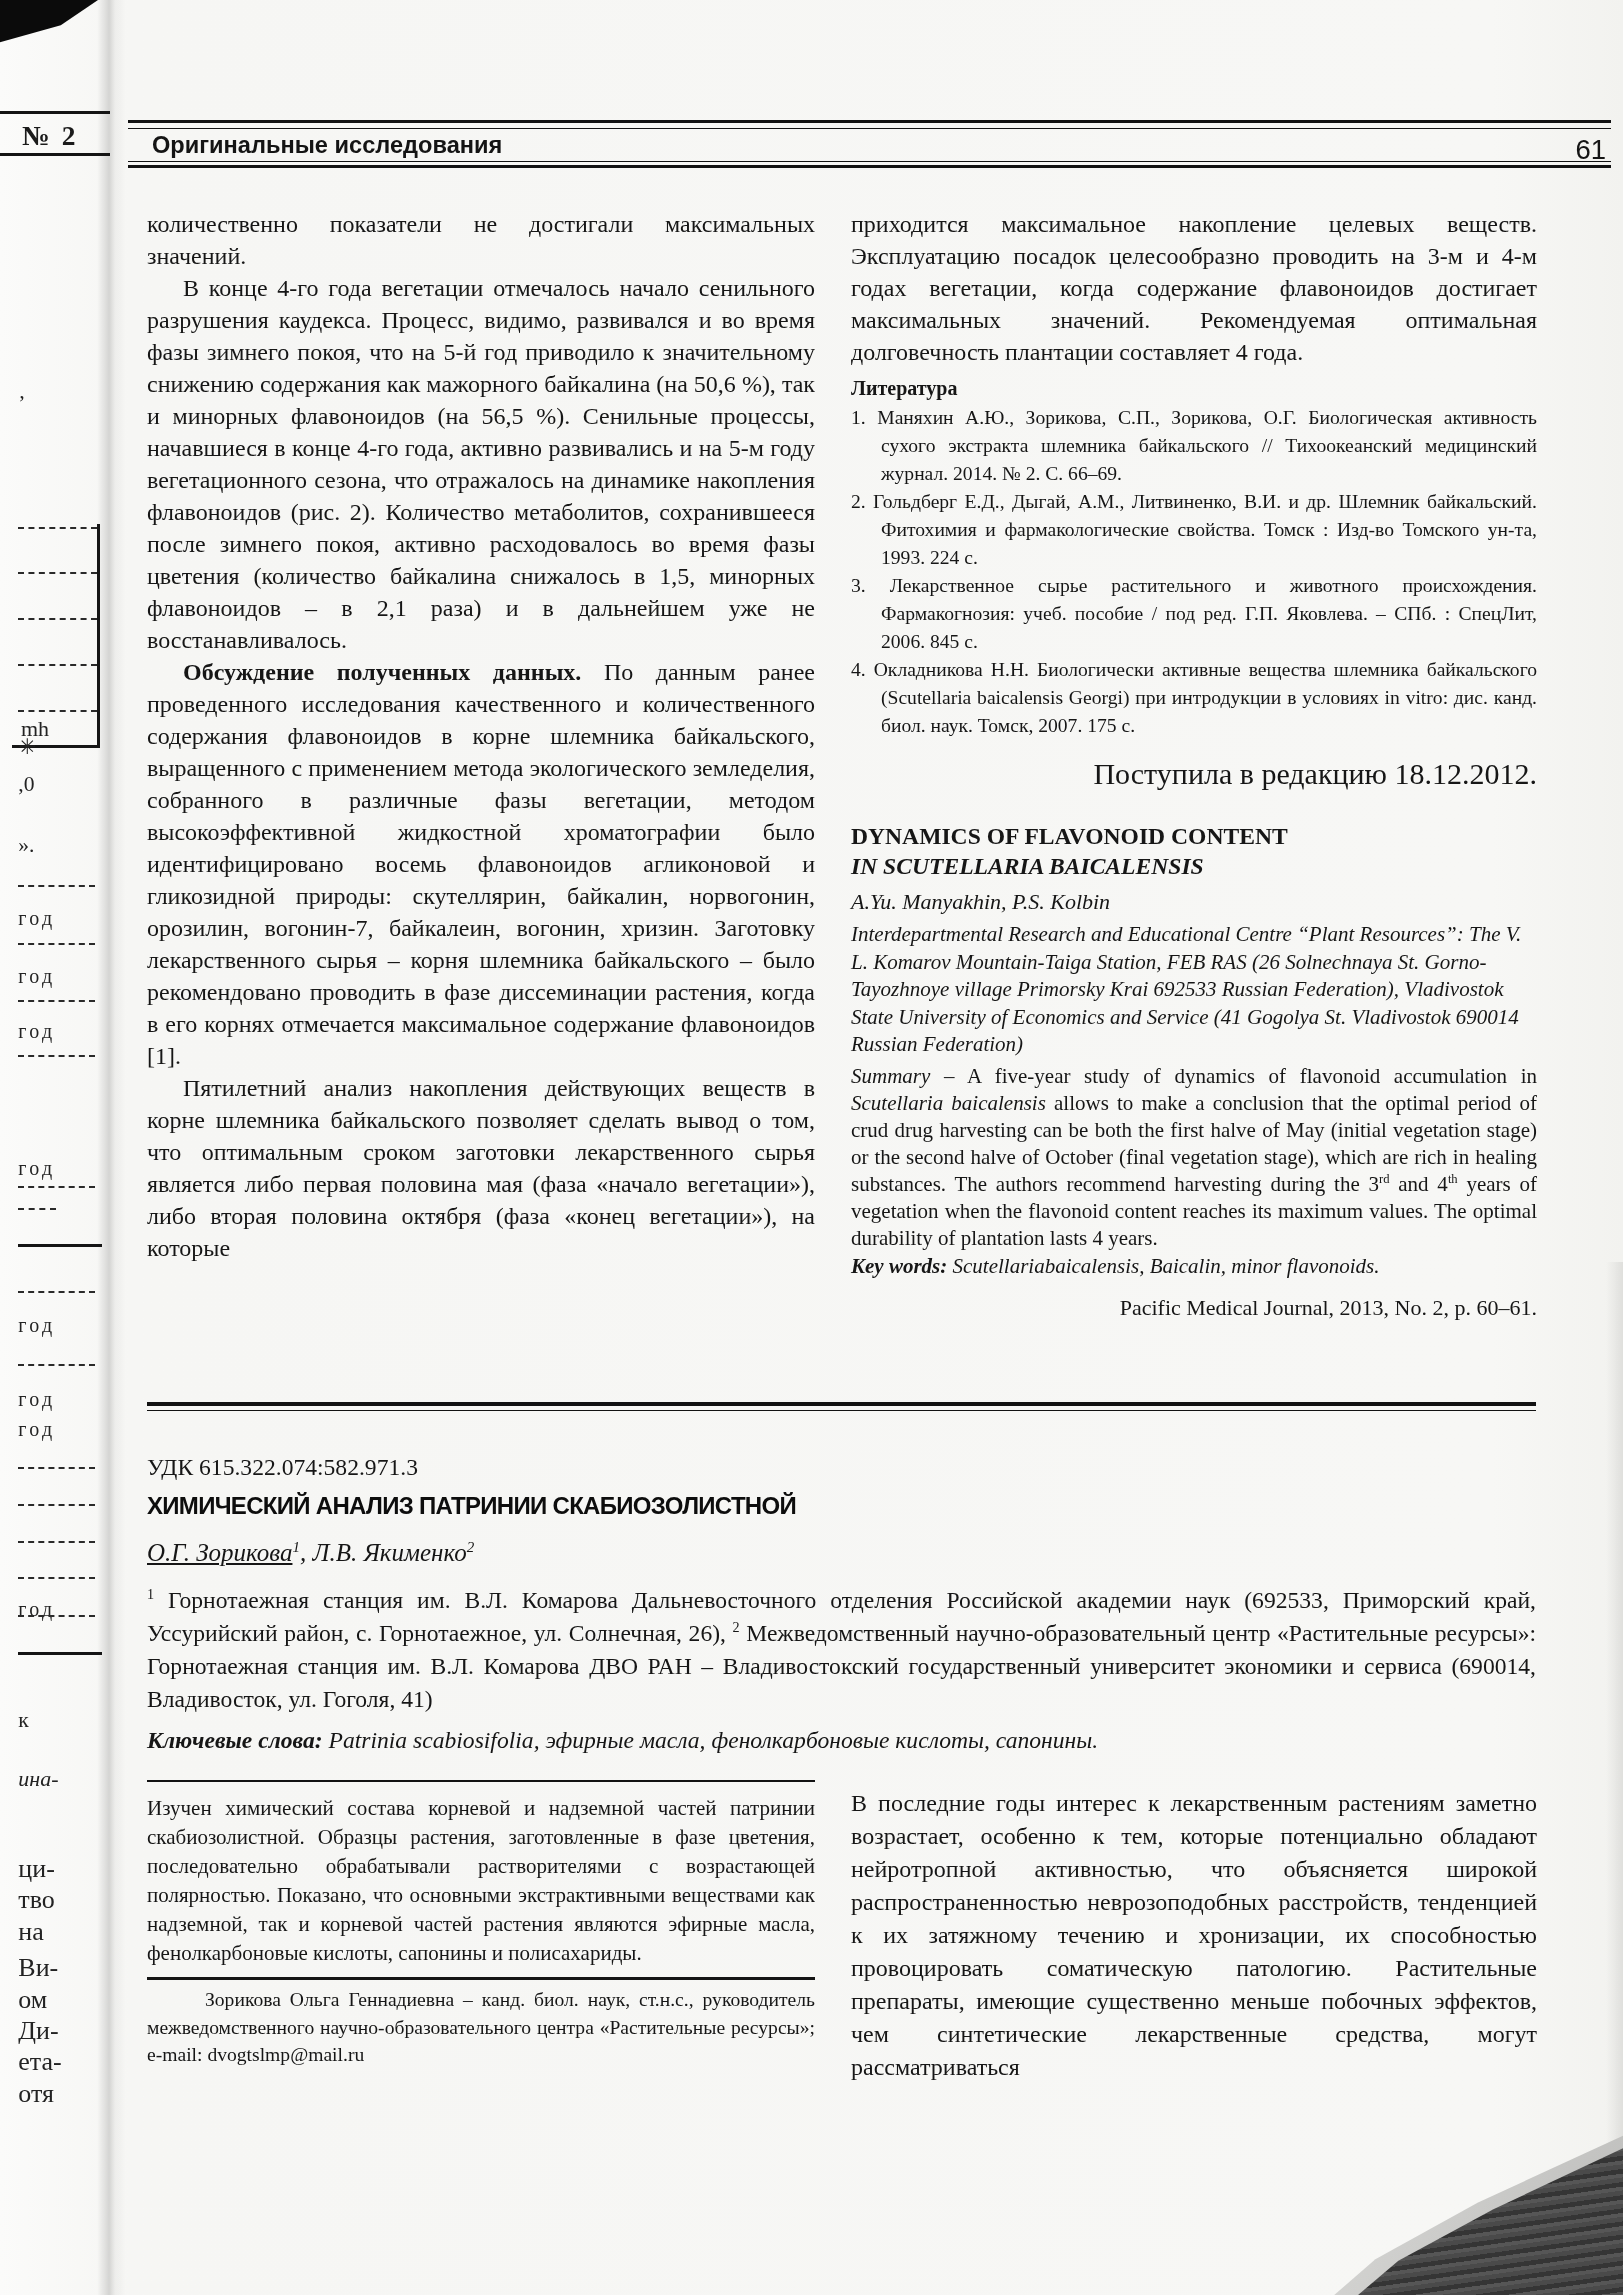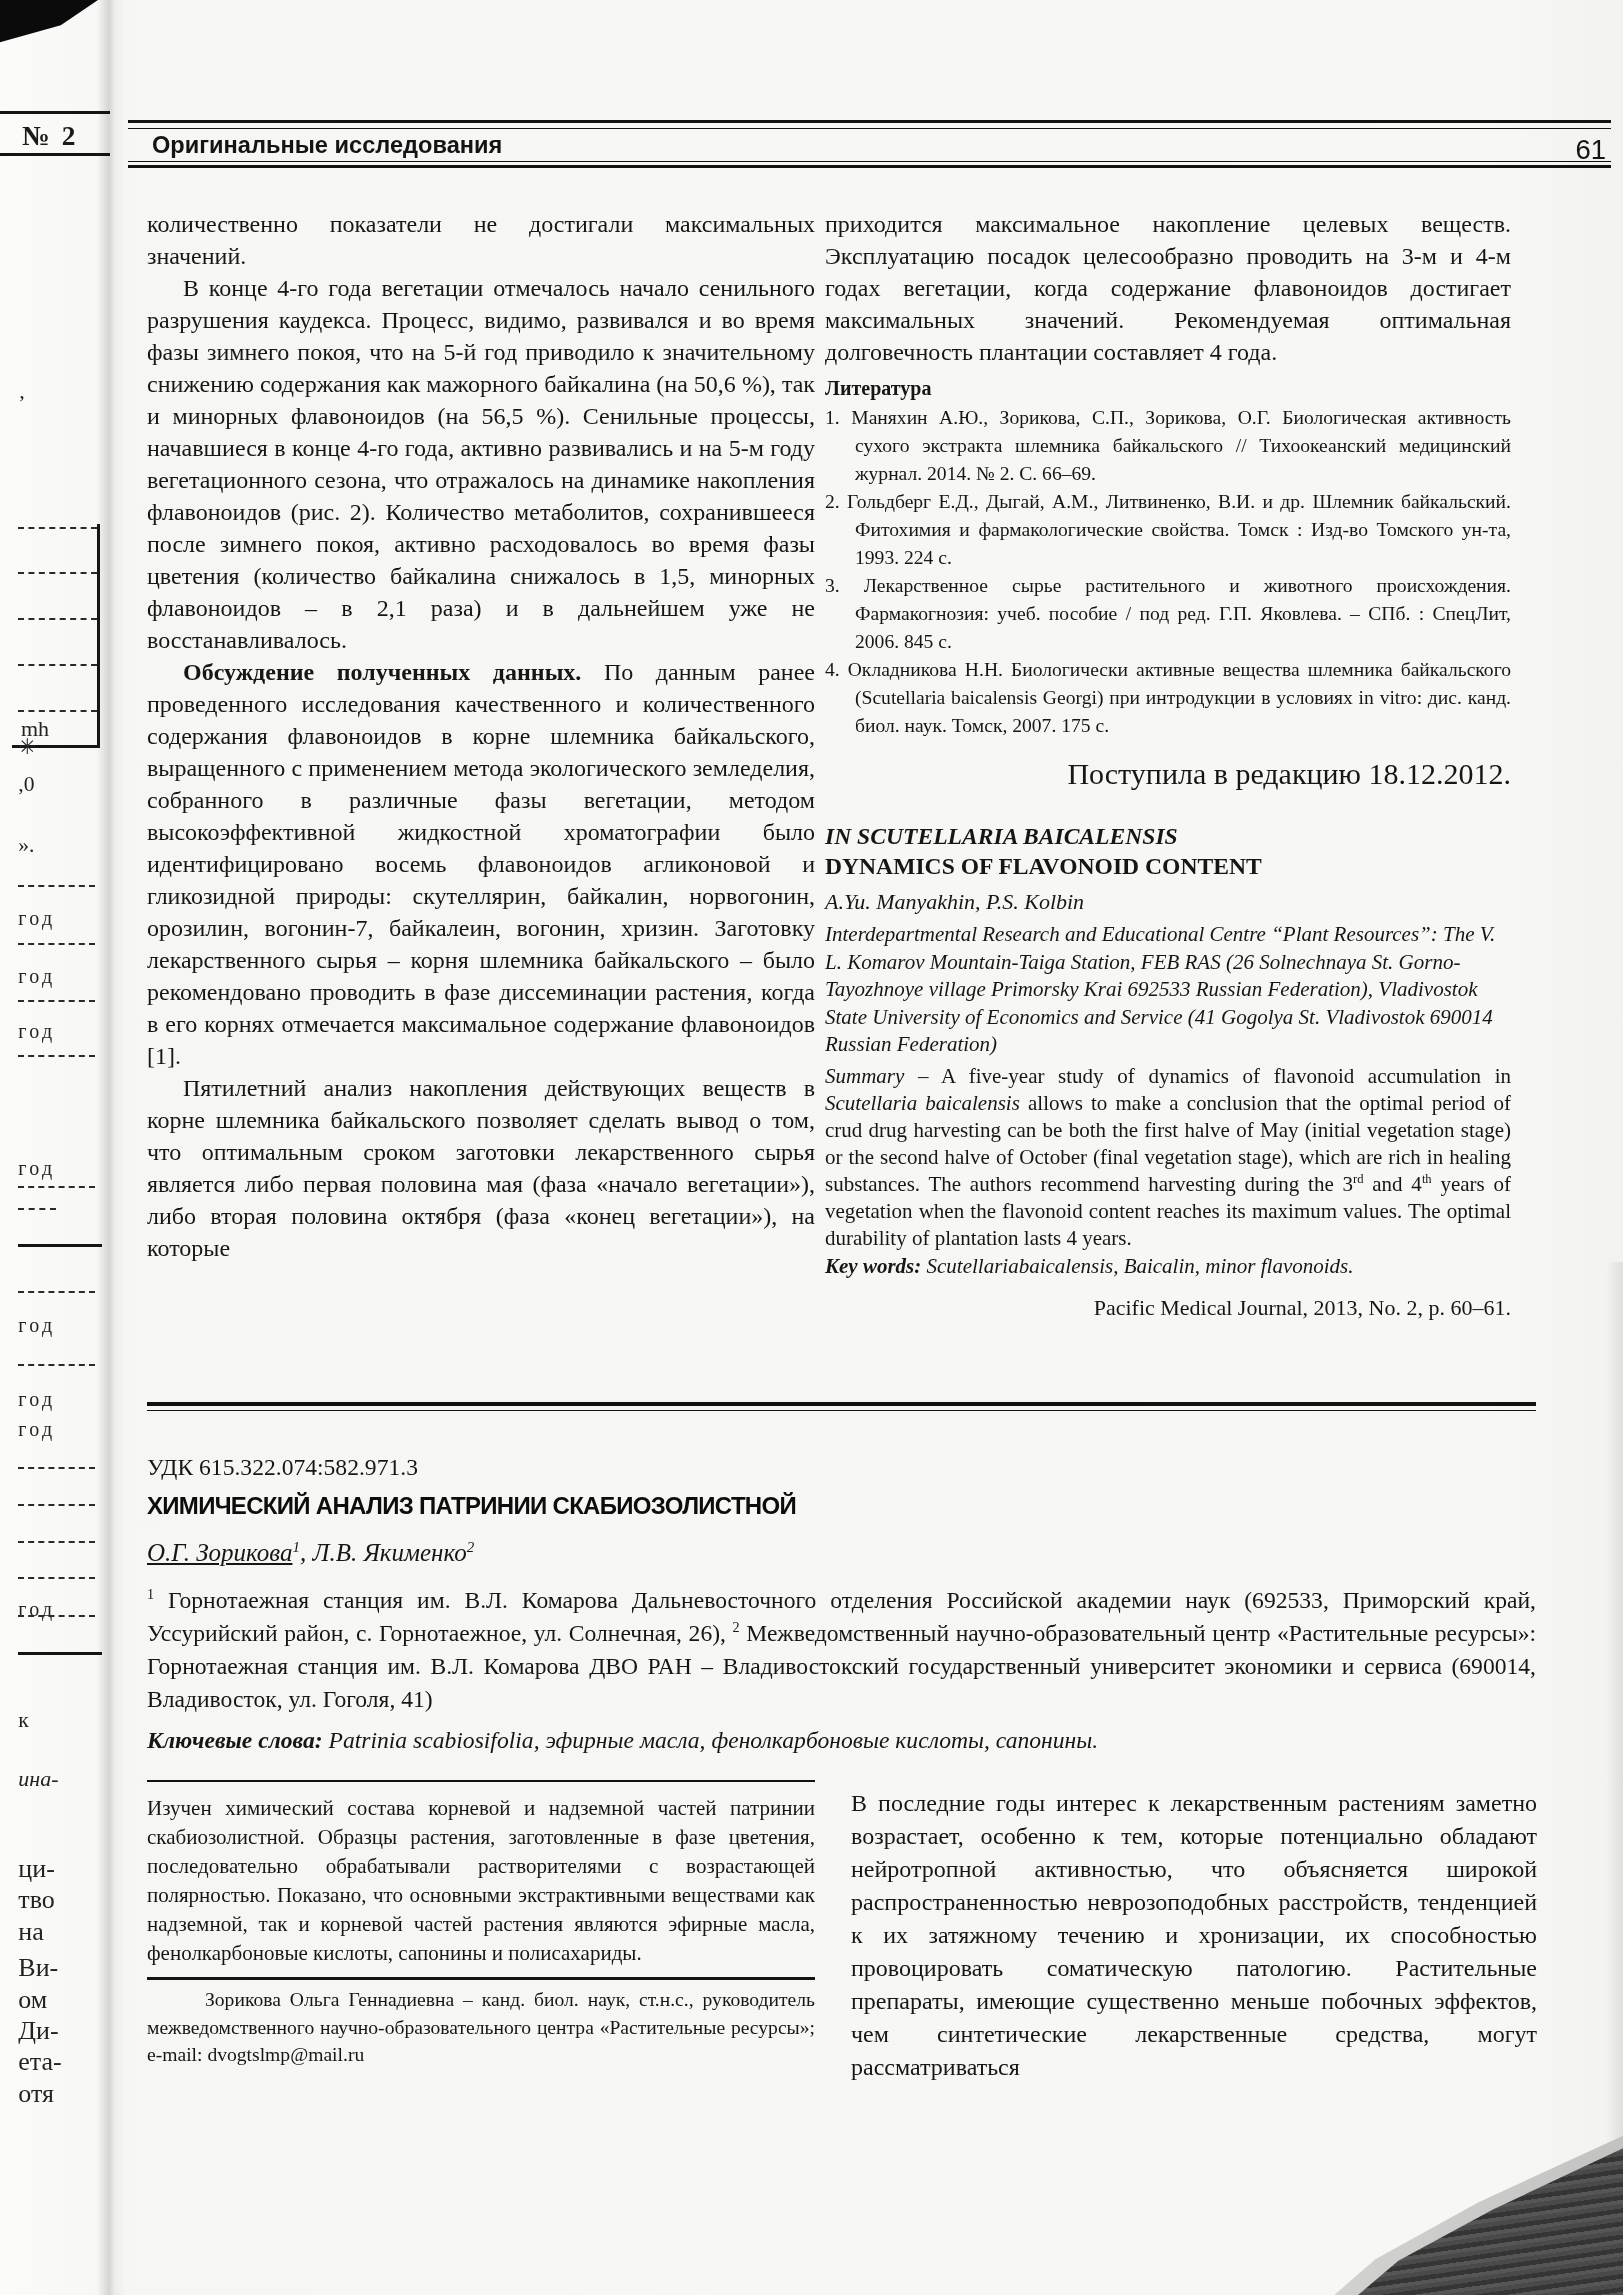--- a/index.html
+++ b/index.html
@@ -61,21 +61,21 @@
     position:absolute;left:152px;top:132px;
     font-family:"Liberation Sans",sans-serif;font-size:23.6px;font-weight:bold;
     letter-spacing:0px;color:#141414;
   }
   .page-number{
     position:absolute;right:17px;top:134px;width:79px;text-align:right;
     font-family:"Liberation Sans",sans-serif;font-size:27.5px;color:#141414;
   }
   
   .colL{position:absolute;left:147px;top:208px;width:668px;}
-  .colR{position:absolute;left:825px;top:208px;width:686px;}
+  .colR{position:absolute;left:851px;top:208px;width:686px;}
   .body-p{font-size:24px;line-height:32px;text-align:justify;margin:0;}
   .body-p.indent{text-indent:36px;}
   .seg-b{font-weight:bold;}
   .seg-i{font-style:italic;}
   .seg-u{text-decoration:underline;}
   sup{font-size:60%;line-height:0;}
   .lit-heading{font-size:20px;font-weight:bold;margin:9.2px 0 3.9px 0;}
   ol.refs{list-style:none;margin:0;padding:0;counter-reset:ref;}
   ol.refs li{
     counter-increment:ref;font-size:19.6px;line-height:28px;text-align:justify;
@@ -197,22 +197,22 @@
     <ol class="refs">
 
     <li class="ref">Маняхин А.Ю., Зорикова, С.П., Зорикова, О.Г. Биологическая активность сухого экстракта шлемника байкальского // Тихоокеанский медицинский журнал. 2014. № 2. С. 66–69.</li>
         <li class="ref">Гольдберг Е.Д., Дыгай, А.М., Литвиненко, В.И. и др. Шлемник байкальский. Фитохимия и фармакологические свойства. Томск : Изд-во Томского ун-та, 1993. 224 с.</li>
         <li class="ref">Лекарственное сырье растительного и животного происхождения. Фармакогнозия: учеб. пособие / под ред. Г.П. Яковлева. – СПб. : СпецЛит, 2006. 845 с.</li>
         <li class="ref">Окладникова Н.Н. Биологически активные вещества шлемника байкальского (Scutellaria baicalensis Georgi) при интродукции в условиях in vitro: дис. канд. биол. наук. Томск, 2007. 175 с.</li>
       </ol>
     <p class="received">Поступила в редакцию 18.12.2012.</p>
 
     <div class="en-block">
+      <p class="en-title">DYNAMICS OF FLAVONOID CONTENT</p>
       <p class="en-title it">IN SCUTELLARIA BAICALENSIS</p>
-      <p class="en-title">DYNAMICS OF FLAVONOID CONTENT</p>
       <p class="en-authors">A.Yu. Manyakhin, P.S. Kolbin</p>
       <p class="en-affil">Interdepartmental Research and Educational Centre “Plant Resources”: The V. L. Komarov Mountain-Taiga Station, FEB RAS (26 Solnechnaya St. Gorno-Tayozhnoye village Primorsky Krai 692533 Russian Federation), Vladivostok State University of Economics and Service (41 Gogolya St. Vladivostok 690014 Russian Federation)</p>
       <p class="en-summary"><span class="seg-i">Summary</span><span> – A five-year study of dynamics of flavonoid accumulation in </span><span class="seg-i">Scutellaria baicalensis</span><span> allows to make a conclusion that the optimal period of crud drug harvesting can be both the first halve of May (initial vegetation stage) or the second halve of October (final vegetation stage), which are rich in healing substances. The authors recommend harvesting during the 3</span><sup>rd</sup><span> and 4</span><sup>th</sup><span> years of vegetation when the flavonoid content reaches its maximum values. The optimal durability of plantation lasts 4 years.</span></p>
       <p class="en-keywords"><span class="seg-b seg-i">Key words: </span><span class="seg-i">Scutellariabaicalensis, Baicalin, minor flavonoids.</span></p>
       <p class="en-journal">Pacific Medical Journal, 2013, No. 2, p. 60–61.</p>
     </div>
   </div>
 
   <div class="rule" style="left:147px;top:1402px;width:1389px;height:3.9px;"></div>
   <div class="rule" style="left:147px;top:1410px;width:1389px;height:1.3px;"></div>

